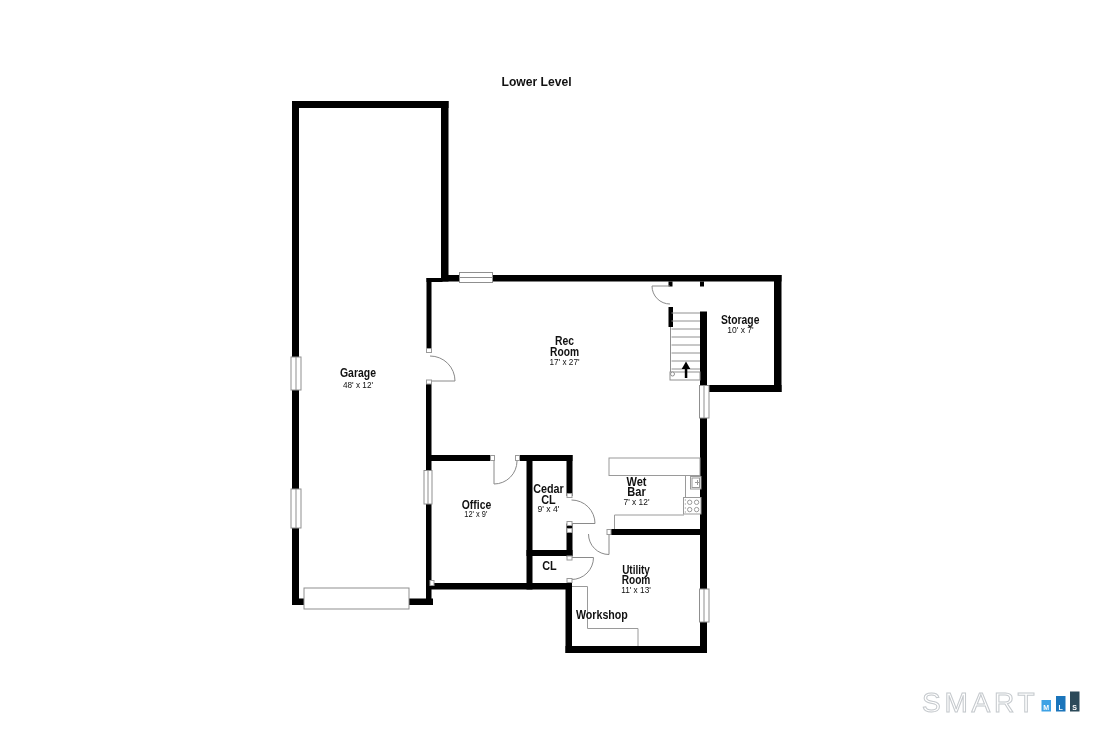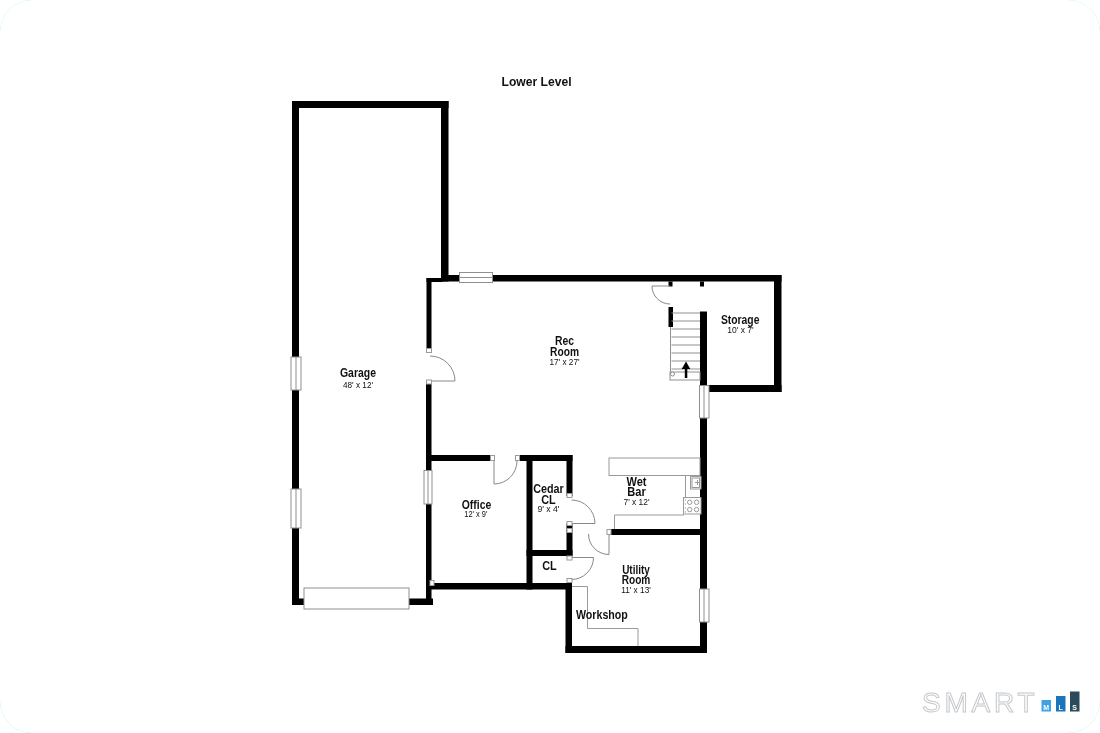--- a/index.html
+++ b/index.html
@@ -1,16 +1,16 @@
 <!DOCTYPE html>
 <html><head>
 <meta charset="utf-8">
 <style>
   html,body{margin:0;padding:0;background:#ffffff;}
-  #page{position:relative;width:1100px;height:733px;background:#86efac;overflow:hidden;border-radius:32px;}
+  #page{position:relative;width:1100px;height:733px;background:#86efac;overflow:hidden;}
   svg{position:absolute;left:0;top:0;}
   text{font-family:"Liberation Sans",sans-serif;}
   .lbl{font-weight:bold;font-size:12.5px;fill:#111111;}
   .dim{font-size:9.5px;fill:#111111;}
 </style>
 </head>
 <body>
 <div id="page">
 <svg width="1100" height="733" viewBox="0 0 1100 733">
   <rect x="0" y="0" width="1100" height="733" fill="#ffffff"></rect>

